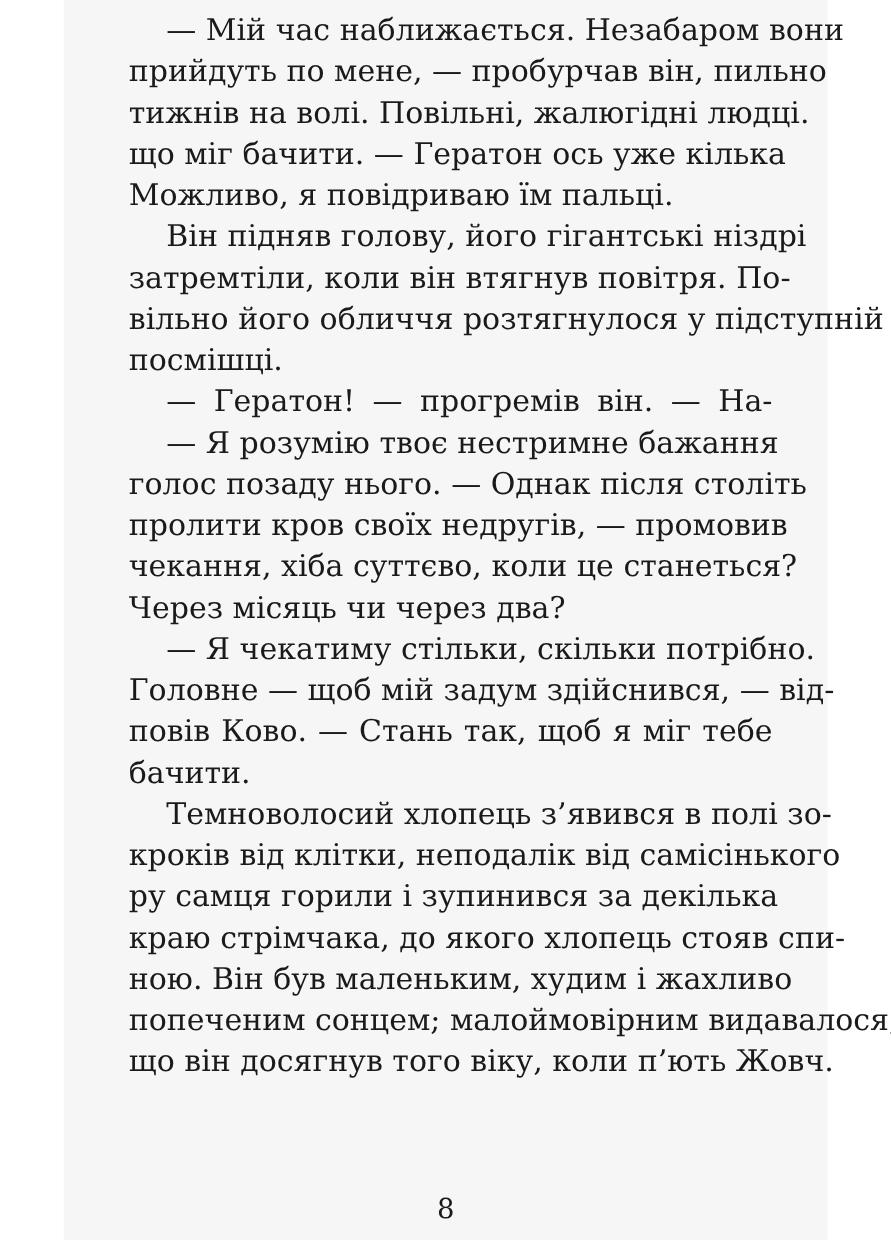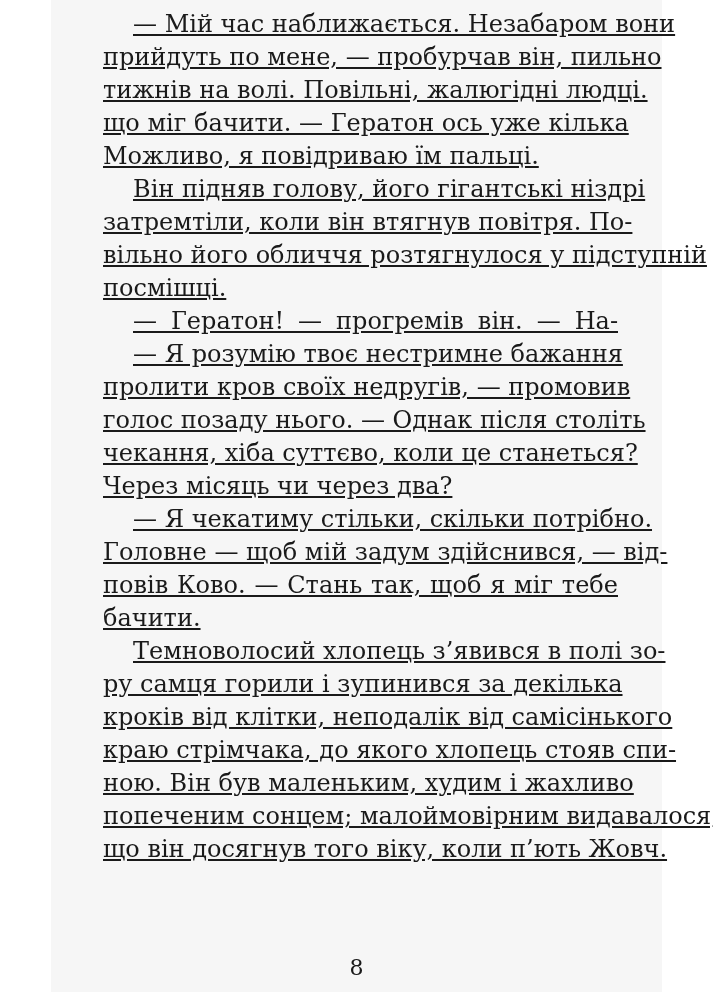--- a/index.html
+++ b/index.html
@@ -37,21 +37,20 @@
       text-indent: 30px;
       hyphens: manual;
     }
     .line {
       display: block;
       white-space: nowrap;
       text-align: justify;
       text-align-last: justify;
       height: 33px;
       overflow: visible;
-      text-decoration: underline;
     }
     .line.last {
       text-align-last: left;
     }
     .line.indent {
       padding-left: 30px;
     }
     .page-number {
       position: absolute;
       left: 0;
@@ -83,37 +82,37 @@
       <span class="line">вільно його обличчя розтягнулося у підступній</span>
       <span class="line last">посмішці.</span>
     </div>
 
     <div class="para">
       <span class="line indent">— Гератон! — прогремів він. — На-</span>
     </div>
 
     <div class="para">
       <span class="line indent">— Я розумію твоє нестримне бажання</span>
+      <span class="line">голос позаду нього. — Однак після століть</span>
       <span class="line">пролити кров своїх недругів, — промовив</span>
-      <span class="line">голос позаду нього. — Однак після століть</span>
       <span class="line">чекання, хіба суттєво, коли це станеться?</span>
       <span class="line last">Через місяць чи через два?</span>
     </div>
 
     <div class="para">
       <span class="line indent">— Я чекатиму стільки, скільки потрібно.</span>
       <span class="line">Головне — щоб мій задум здійснився, — від-</span>
       <span class="line">повів Ково. — Стань так, щоб я міг тебе</span>
       <span class="line last">бачити.</span>
     </div>
 
     <div class="para">
       <span class="line indent">Темноволосий хлопець з’явився в полі зо-</span>
+      <span class="line">кроків від клітки, неподалік від самісінького</span>
       <span class="line">ру самця горили і зупинився за декілька</span>
-      <span class="line">кроків від клітки, неподалік від самісінького</span>
       <span class="line">краю стрімчака, до якого хлопець стояв спи-</span>
       <span class="line">ною. Він був маленьким, худим і жахливо</span>
       <span class="line">попеченим сонцем; малоймовірним видавалося,</span>
       <span class="line">що він досягнув того віку, коли п’ють Жовч.</span>
     </div>
 
   </div>
 
   <div class="page-number">8</div>
 </div>

